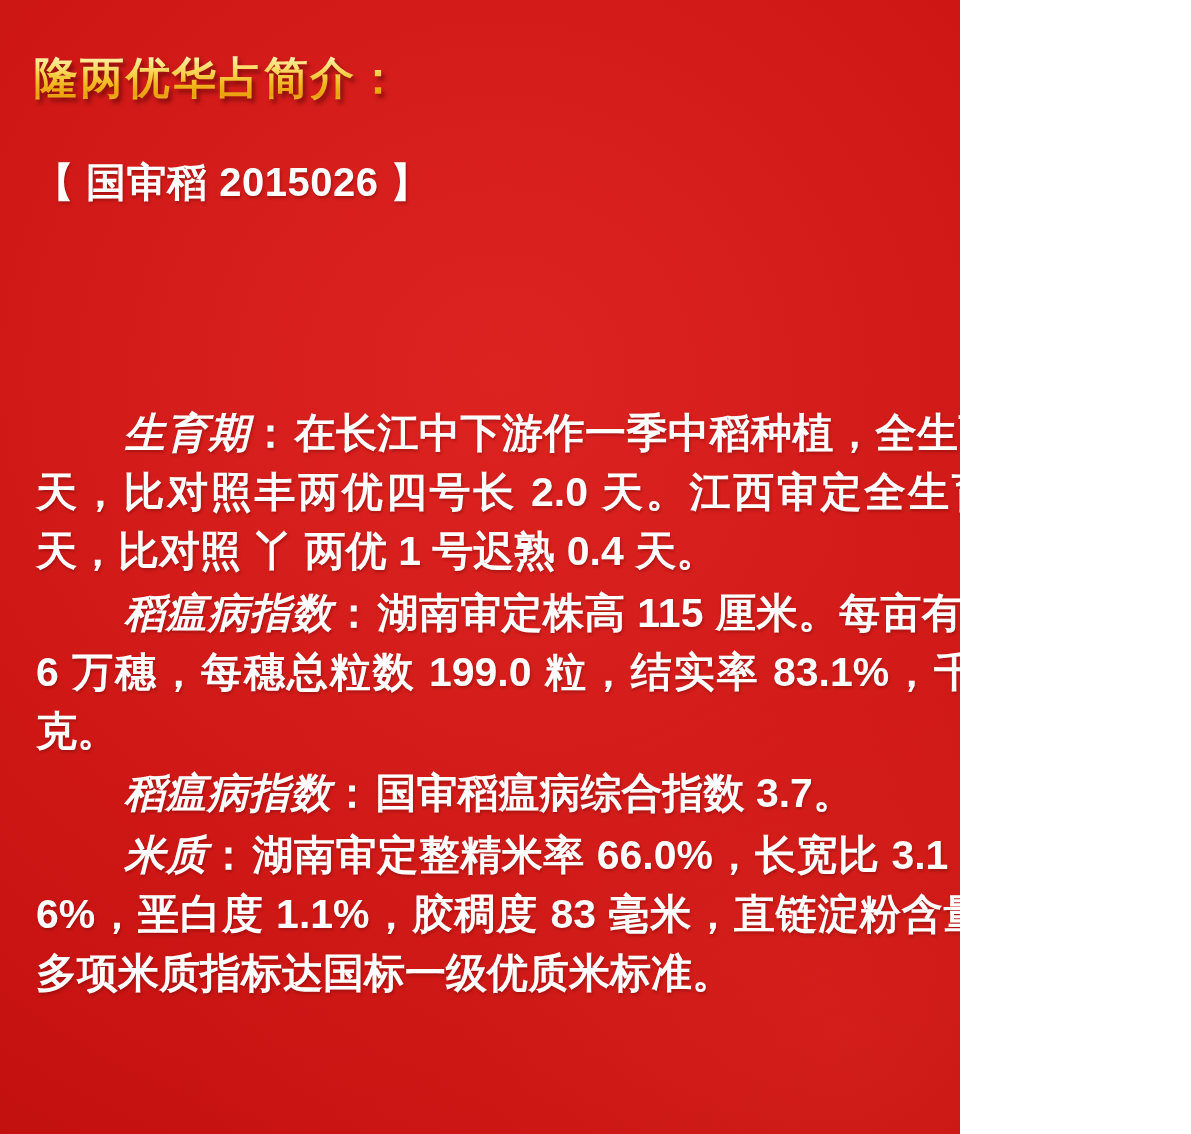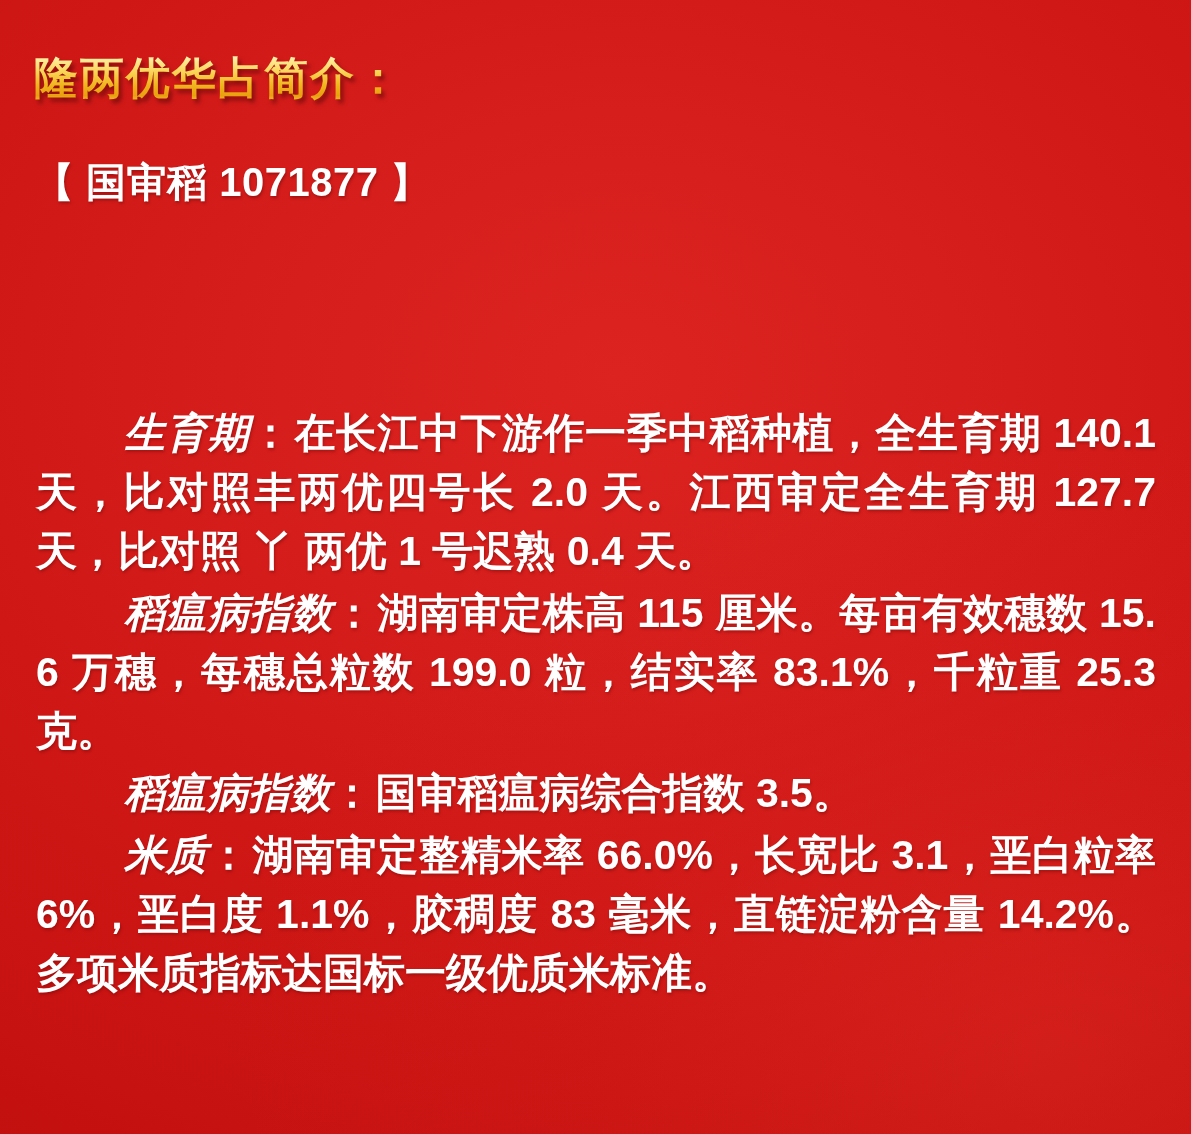--- a/index.html
+++ b/index.html
@@ -9,21 +9,21 @@
   }
   body {
     width: 1191px;
     height: 1134px;
     overflow: hidden;
     font-family: "Liberation Sans", "DejaVu Sans", sans-serif;
   }
 
   #poster {
     position: relative;
-    width: 1191px;
+    width: 960px;
     height: 1134px;
     box-sizing: border-box;
     
     background:
       radial-gradient(ellipse 130% 105% at 52% 33%,
         #dc2320 0%,
         #d61e1c 22%,
         #cf1816 45%,
         #c61211 68%,
         #bc0d0d 88%,
@@ -122,29 +122,29 @@
 </style>
 </head>
 <body>
 
 <div id="poster">
   <div id="content">
 
     <div class="title">隆两优华占简介：</div>
 
     <div class="codes">
-      <div class="code-line">【 国审稻 1071877 】</div>
+      <div class="code-line">【 国审稻 2015026 】</div>
     </div>
 
     <div class="body-text">
 
       <p class="para"><span class="lead">生育期</span><span class="lead lead-colon">：</span><span>在长江中下游作一季中稻种植，全生育期 140.1 天，比对照丰两优四号长 2.0 天。江西审定全生育期 127.7 天，比对照 丫 两优 1 号迟熟 0.4 天。</span></p>
 
       <p class="para"><span class="lead">稻瘟病指数</span><span class="lead lead-colon">：</span><span>湖南审定株高 115 厘米。每亩有效穗数 15.6 万穗，每穗总粒数 199.0 粒，结实率 83.1%，千粒重 25.3 克。</span></p>
 
-      <p class="para"><span class="lead">稻瘟病指数</span><span class="lead lead-colon">：</span><span>国审稻瘟病综合指数 3.5。</span></p>
+      <p class="para"><span class="lead">稻瘟病指数</span><span class="lead lead-colon">：</span><span>国审稻瘟病综合指数 3.7。</span></p>
 
       <p class="para"><span class="lead">米质</span><span class="lead lead-colon">：</span><span>湖南审定整精米率 66.0%，长宽比 3.1，垩白粒率 6%，垩白度 1.1%，胶稠度 83 毫米，直链淀粉含量 14.2%。多项米质指标达国标一级优质米标准。</span></p>
 
     </div>
 
   </div>
 </div>
 
 </body></html>

